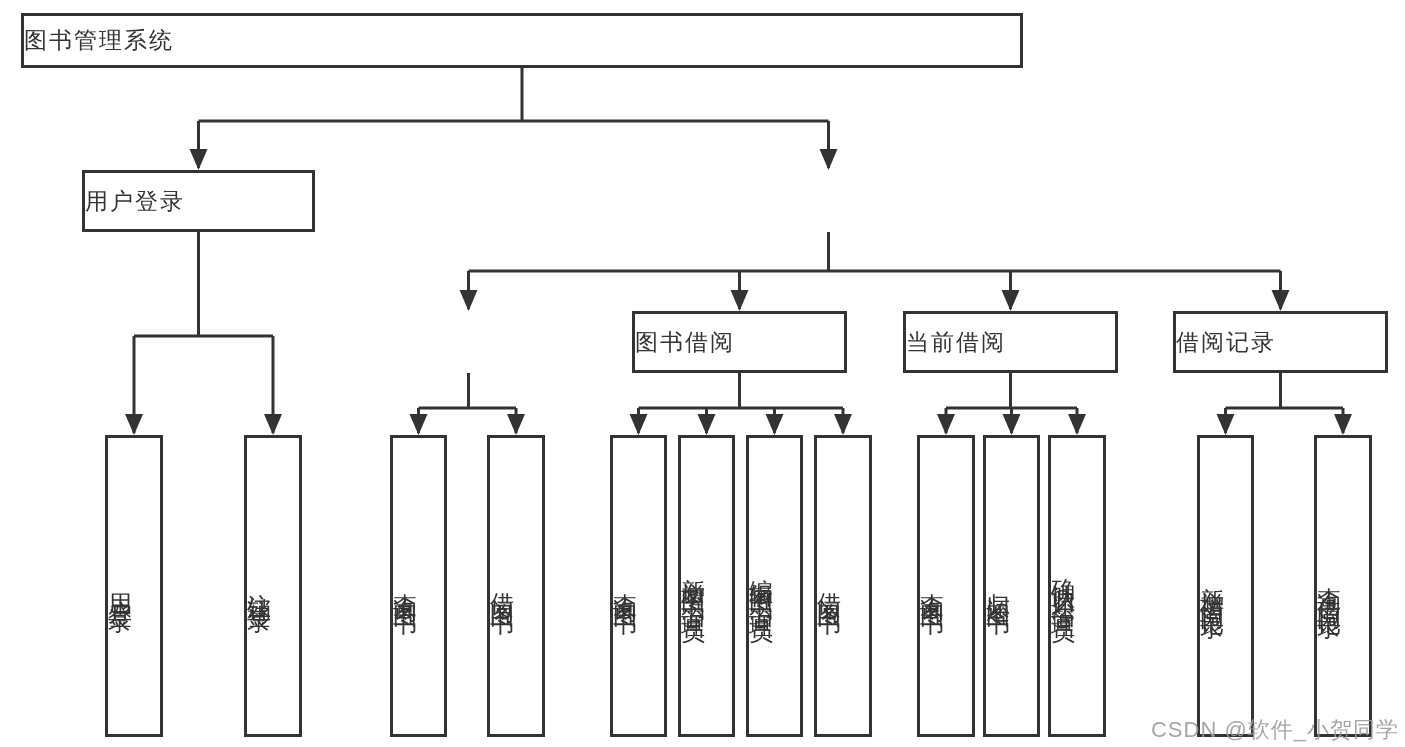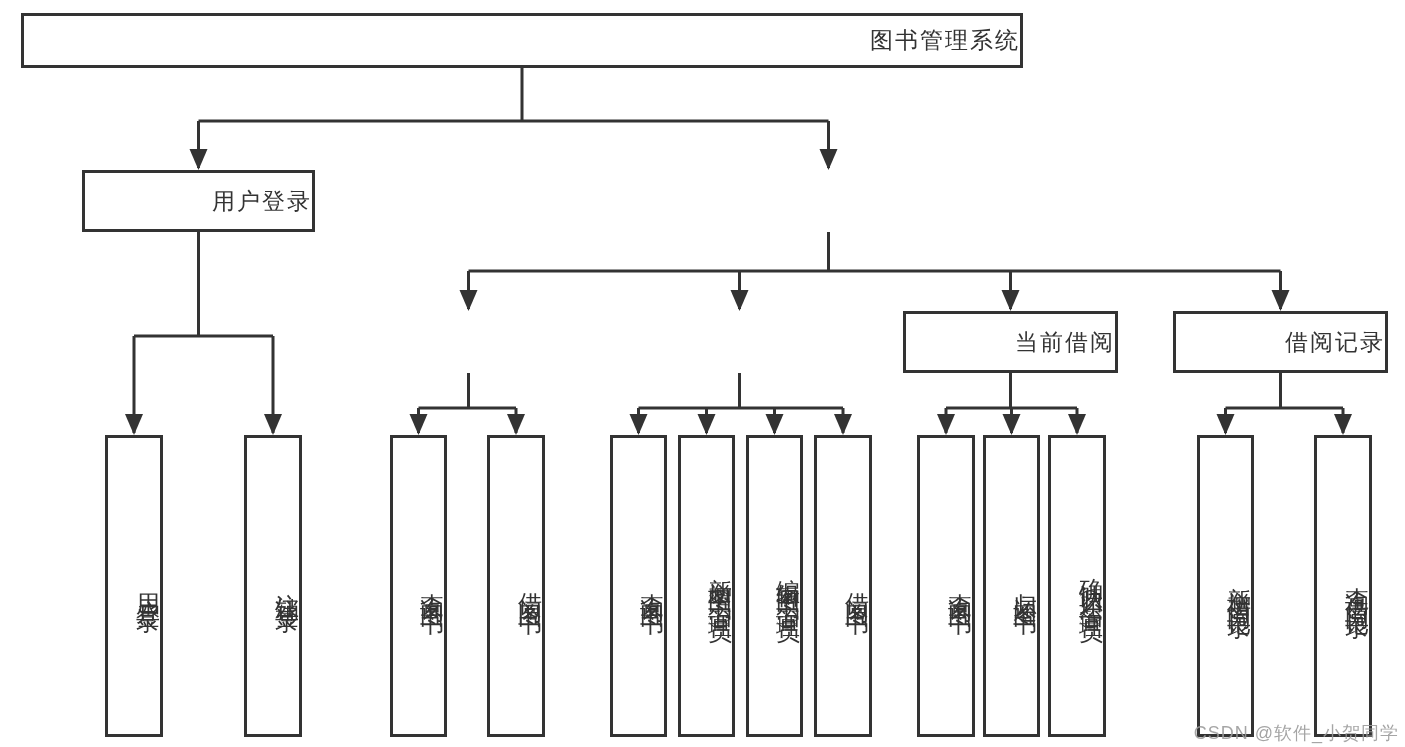--- a/index.html
+++ b/index.html
@@ -28,41 +28,41 @@
     fill: var(--line, #333333);
     stroke: none;
   }
   .box {
     position: absolute;
     box-sizing: border-box;
     border: 3px solid var(--line, #333333);
     background: #ffffff;
     display: flex;
     align-items: center;
-    justify-content: flex-end;
+    justify-content: flex-start;
     color: var(--text, #333333);
   }
   .box.h span {
     font-size: 23px;
     letter-spacing: 2px;
     white-space: nowrap;
   }
   .box.v span {
     writing-mode: vertical-rl;
     text-orientation: mixed;
     font-size: 24px;
     line-height: 1;
     letter-spacing: 6px;
     white-space: nowrap;
   }
   .watermark {
     position: absolute;
     right: 6px;
     bottom: 2px;
-    font-size: 18px;
+    font-size: 22px;
     letter-spacing: 1px;
     color: var(--wm, #9c9c9c);
     opacity: 0.9;
     white-space: nowrap;
   }
 </style>
 </head>
 <body>
 
 <div class="stage">
@@ -104,20 +104,23 @@
   </svg>
 
   <div class="box h" style="left:21px;top:13px;width:1002px;height:55px">
     <span>图书管理系统</span>
   </div>
 
   <div class="box h" style="left:82px;top:170px;width:233px;height:62px">
     <span>用户登录</span>
   </div>
 
+  <div class="box h" style="left:632px;top:311px;width:215px;height:62px">
+    <span>图书借阅</span>
+  </div>
   <div class="box h" style="left:1173px;top:311px;width:215px;height:62px">
     <span>借阅记录</span>
   </div>
   <div class="box h" style="left:903px;top:311px;width:215px;height:62px">
     <span>当前借阅</span>
   </div>
 
   <div class="box v" style="left:105px;top:435px;width:58px;height:302px">
     <span>用户登录</span>
   </div>

